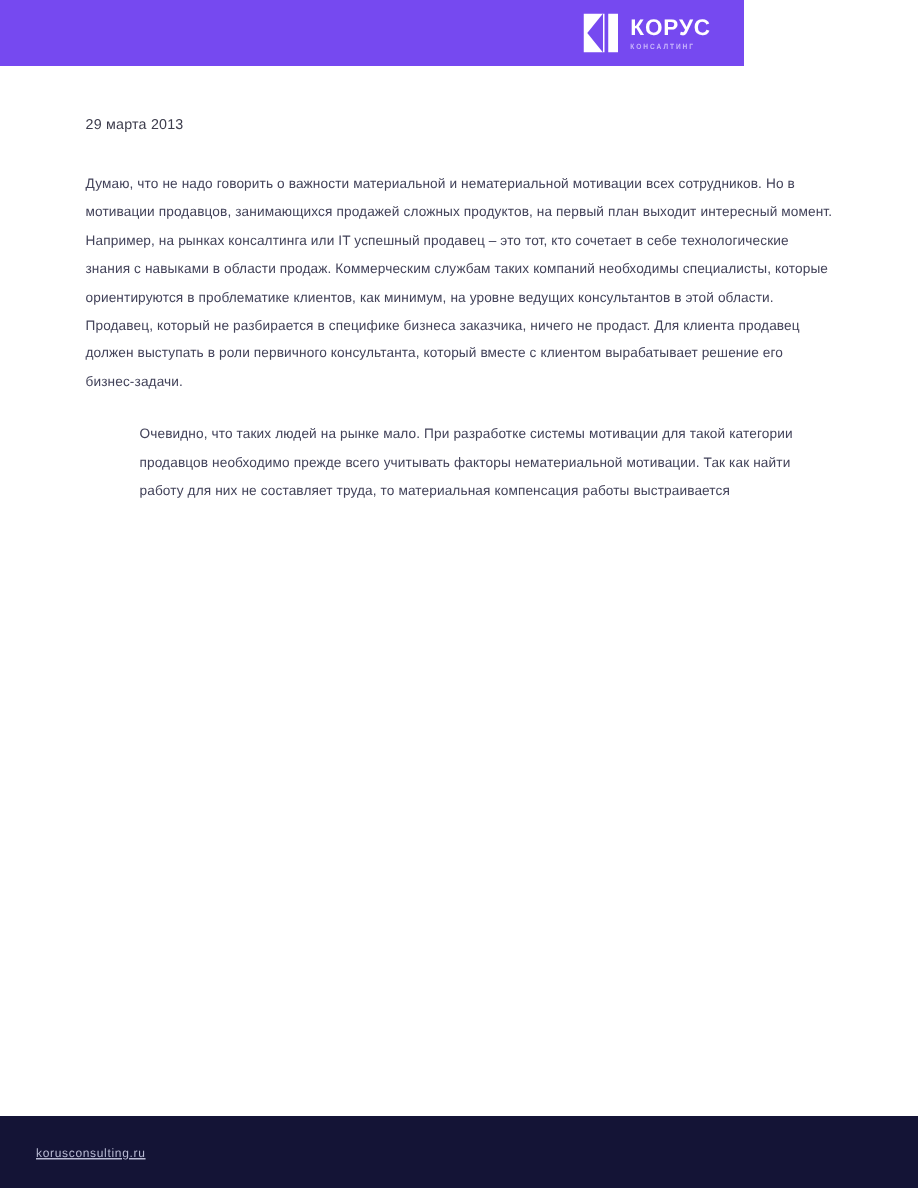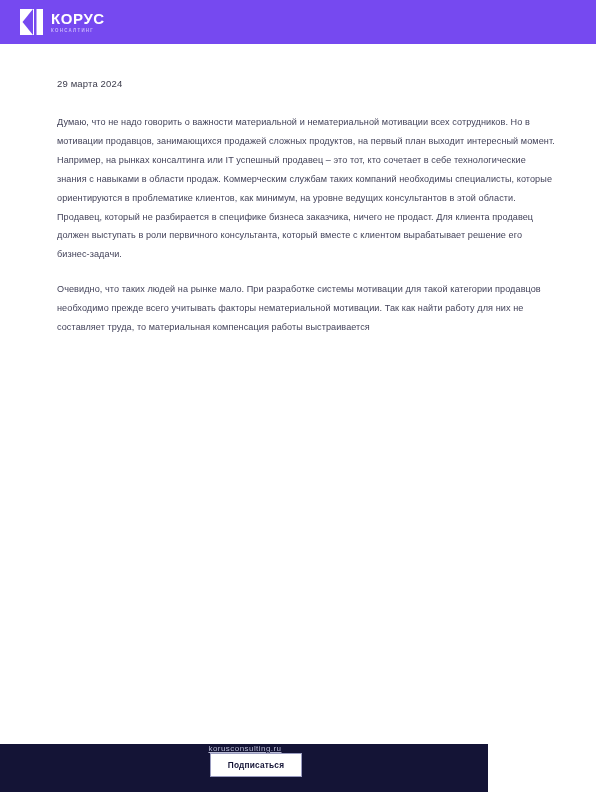--- a/index.html
+++ b/index.html
@@ -14,26 +14,26 @@
     font-family: "Liberation Sans", "DejaVu Sans", sans-serif;
     color: #2b2b3a;
     overflow: hidden;
     position: relative;
   }
 
   
   .site-header {
     position: absolute;
     top: 0; left: 0;
-    width: 596px;
+    width: 496px;
     height: 44px;
     background: #7649f0;
     display: flex;
     align-items: center;
-    justify-content: flex-start;
+    justify-content: flex-end;
     box-sizing: border-box;
     padding: 0 22px 0 20px;
   }
   .brand {
     display: flex;
     align-items: center;
     gap: 7px;
     text-decoration: none;
   }
   .brand-mark {
@@ -103,34 +103,33 @@
     max-width: 480px;
   }
   .article-body p {
     font-size: 9.1px;
     line-height: 2.08;
     color: #43435a;
     margin: 0 0 16px 0;
     letter-spacing: 0.08px;
     text-align: left;
   }
-  .article-body p:last-child { margin-bottom: 0; }
+  .article-body p:last-child { margin-bottom: 0; margin-left: 36px; }
 
   
   .site-footer {
     position: absolute;
     bottom: 0; left: 0;
-    width: 488px;
+    width: 612px;
     height: 48px;
     background: #141436;
     display: flex;
     align-items: center;
     box-sizing: border-box;
     padding: 0 22px 0 24px;
-    flex-direction: column;
   }
   .footer-url {
     font-size: 8px;
     color: #b9bbd4;
     letter-spacing: 0.45px;
     white-space: nowrap;
   }
   .footer-center {
     margin-left: auto;
     display: flex;
@@ -175,29 +174,28 @@
     <span class="brand-words">
       <span class="brand-title">КОРУС</span>
       <span class="brand-sub">КОНСАЛТИНГ</span>
     </span>
   </a>
 
 </header>
 
 <main class="article">
 
-  <div class="article-date">29 марта 2024</div>
+  <div class="article-date">29 марта 2013</div>
 
 
   <div class="article-body">
     <p>Думаю, что не надо говорить о важности материальной и нематериальной мотивации всех сотрудников. Но в мотивации продавцов, занимающихся продажей сложных продуктов, на первый план выходит интересный момент. Например, на рынках консалтинга или IT успешный продавец – это тот, кто сочетает в себе технологические знания с навыками в области продаж. Коммерческим службам таких компаний необходимы специалисты, которые ориентируются в проблематике клиентов, как минимум, на уровне ведущих консультантов в этой области. Продавец, который не разбирается в специфике бизнеса заказчика, ничего не продаст. Для клиента продавец должен выступать в роли первичного консультанта, который вместе с клиентом вырабатывает решение его бизнес-задачи.</p>
     <p>Очевидно, что таких людей на рынке мало. При разработке системы мотивации для такой категории продавцов необходимо прежде всего учитывать факторы нематериальной мотивации. Так как найти работу для них не составляет труда, то материальная компенсация работы выстраивается</p>
   </div>
 
 </main>
 
 <footer class="site-footer">
 
   <a class="footer-url" href="#">korusconsulting.ru</a>
 
 
-  <button class="footer-btn">Подписаться</button>
 </footer>
 
 </body></html>

